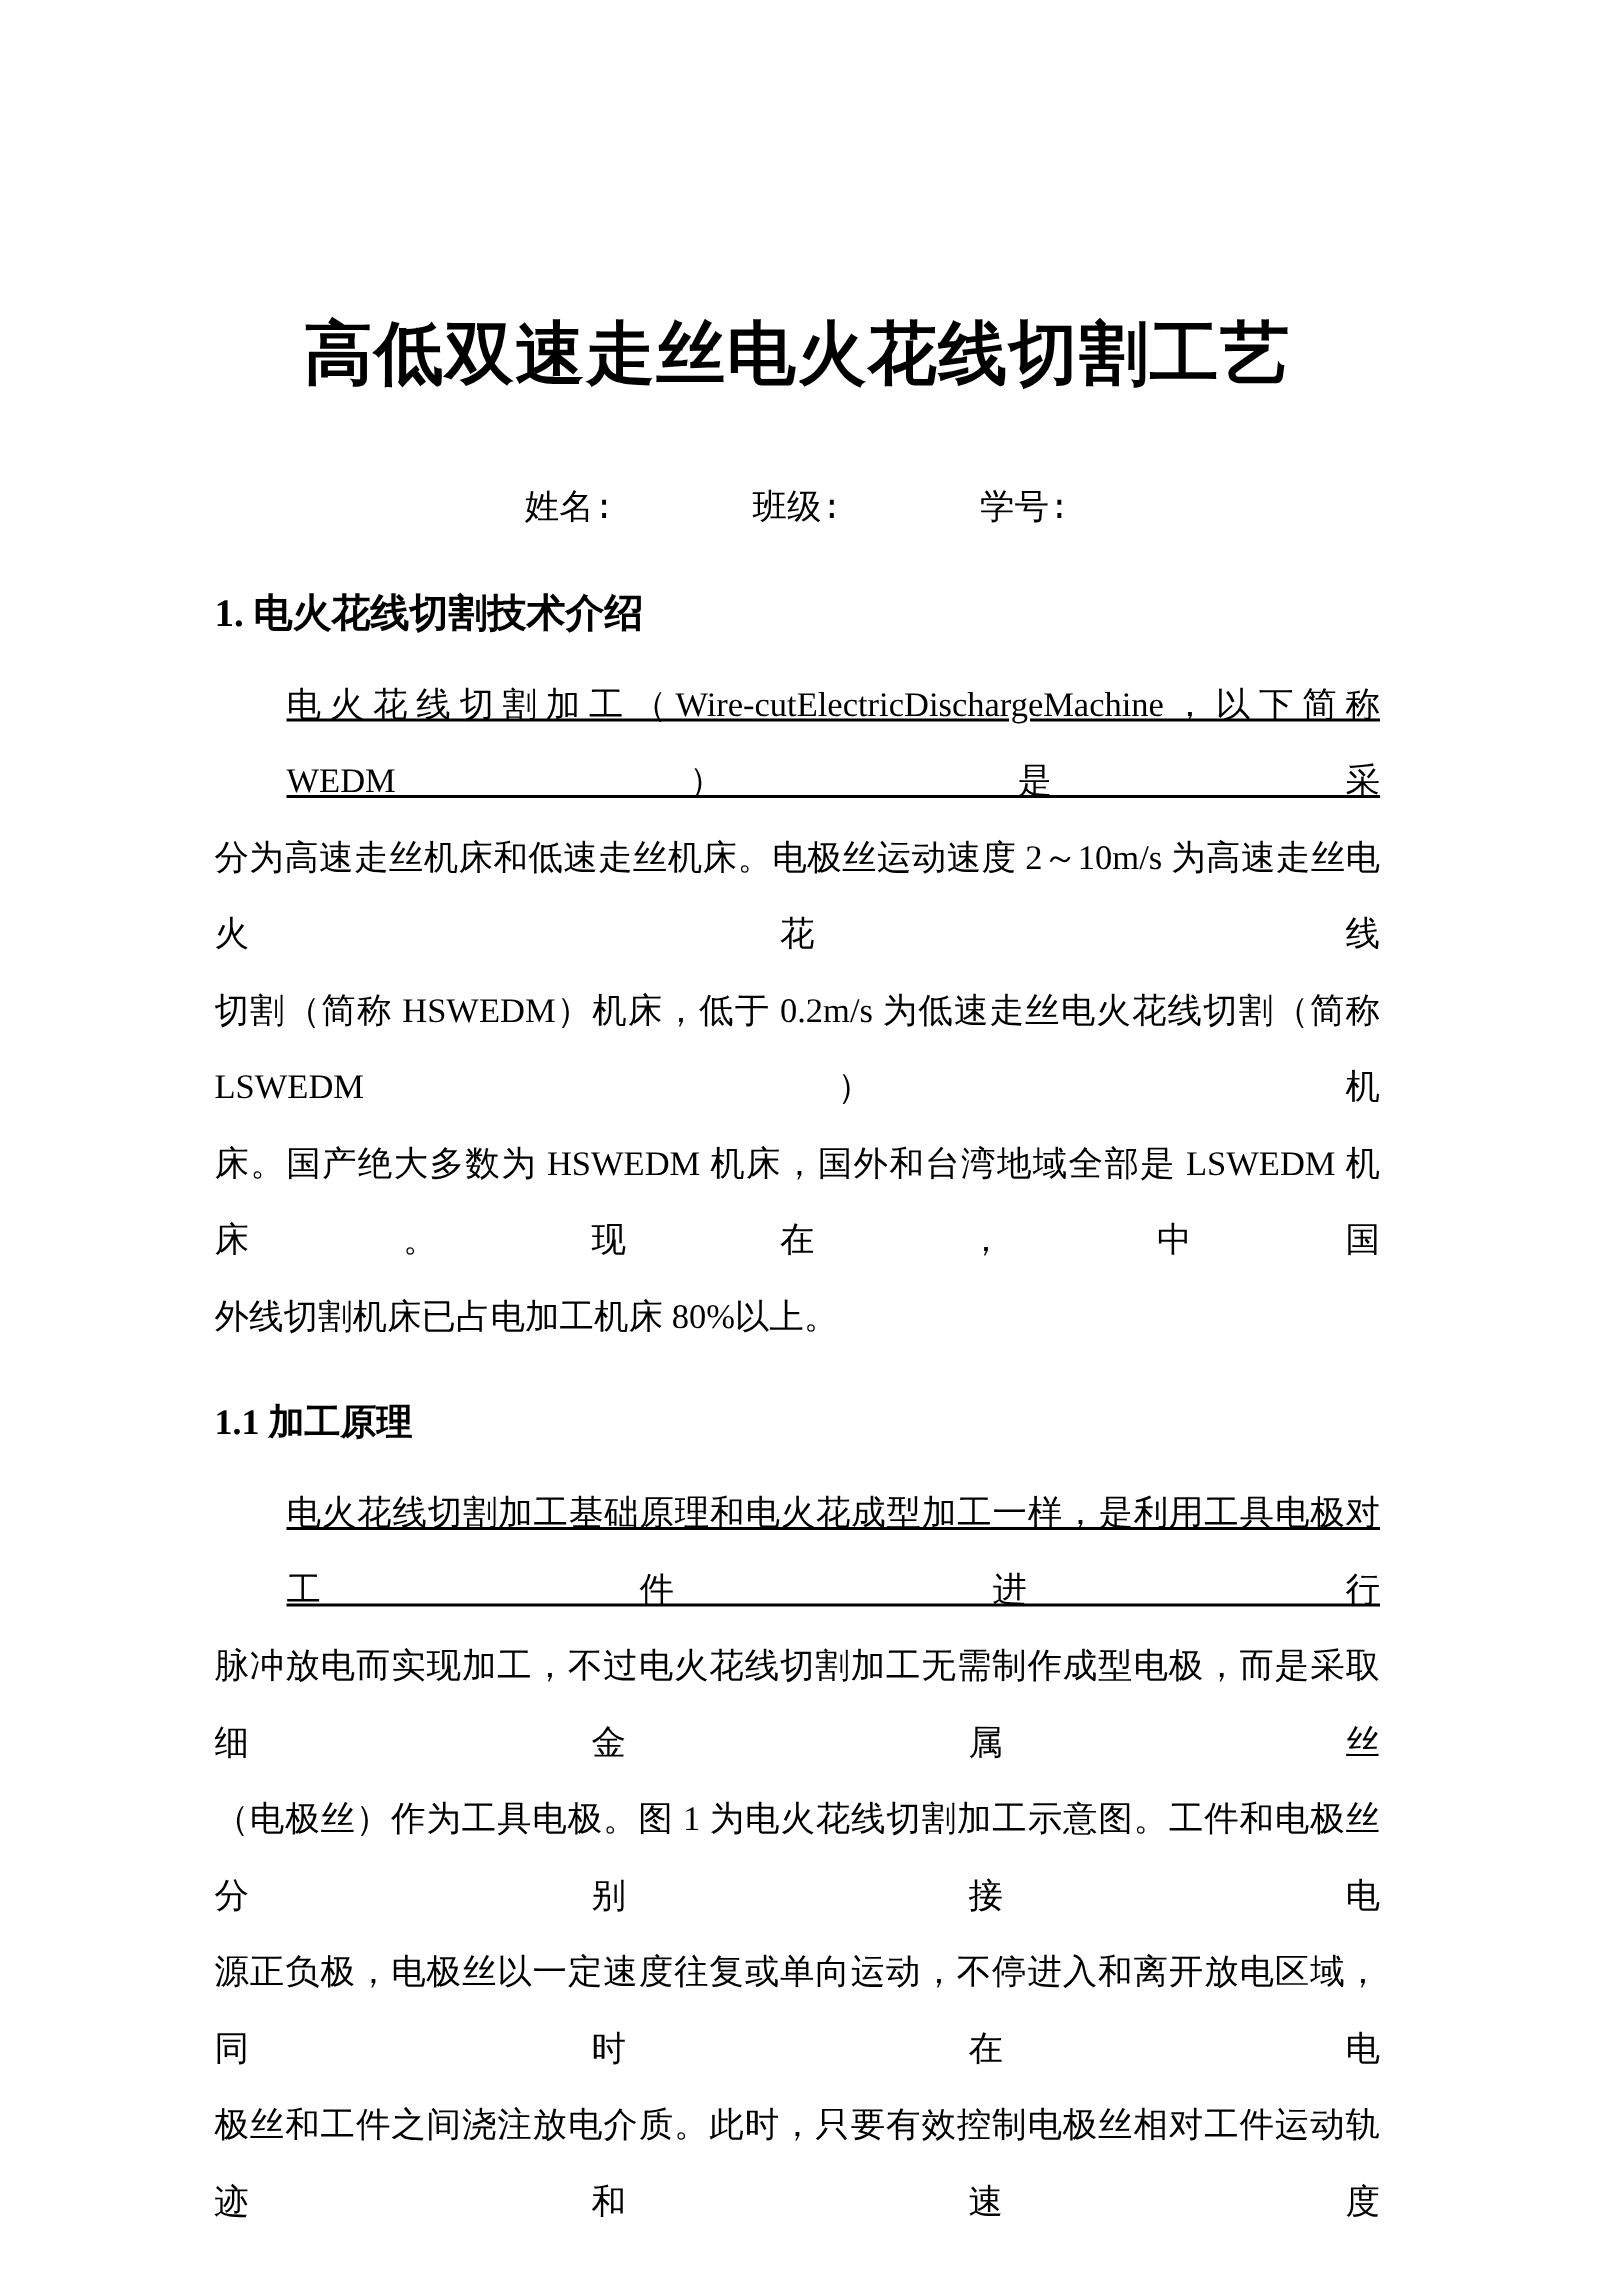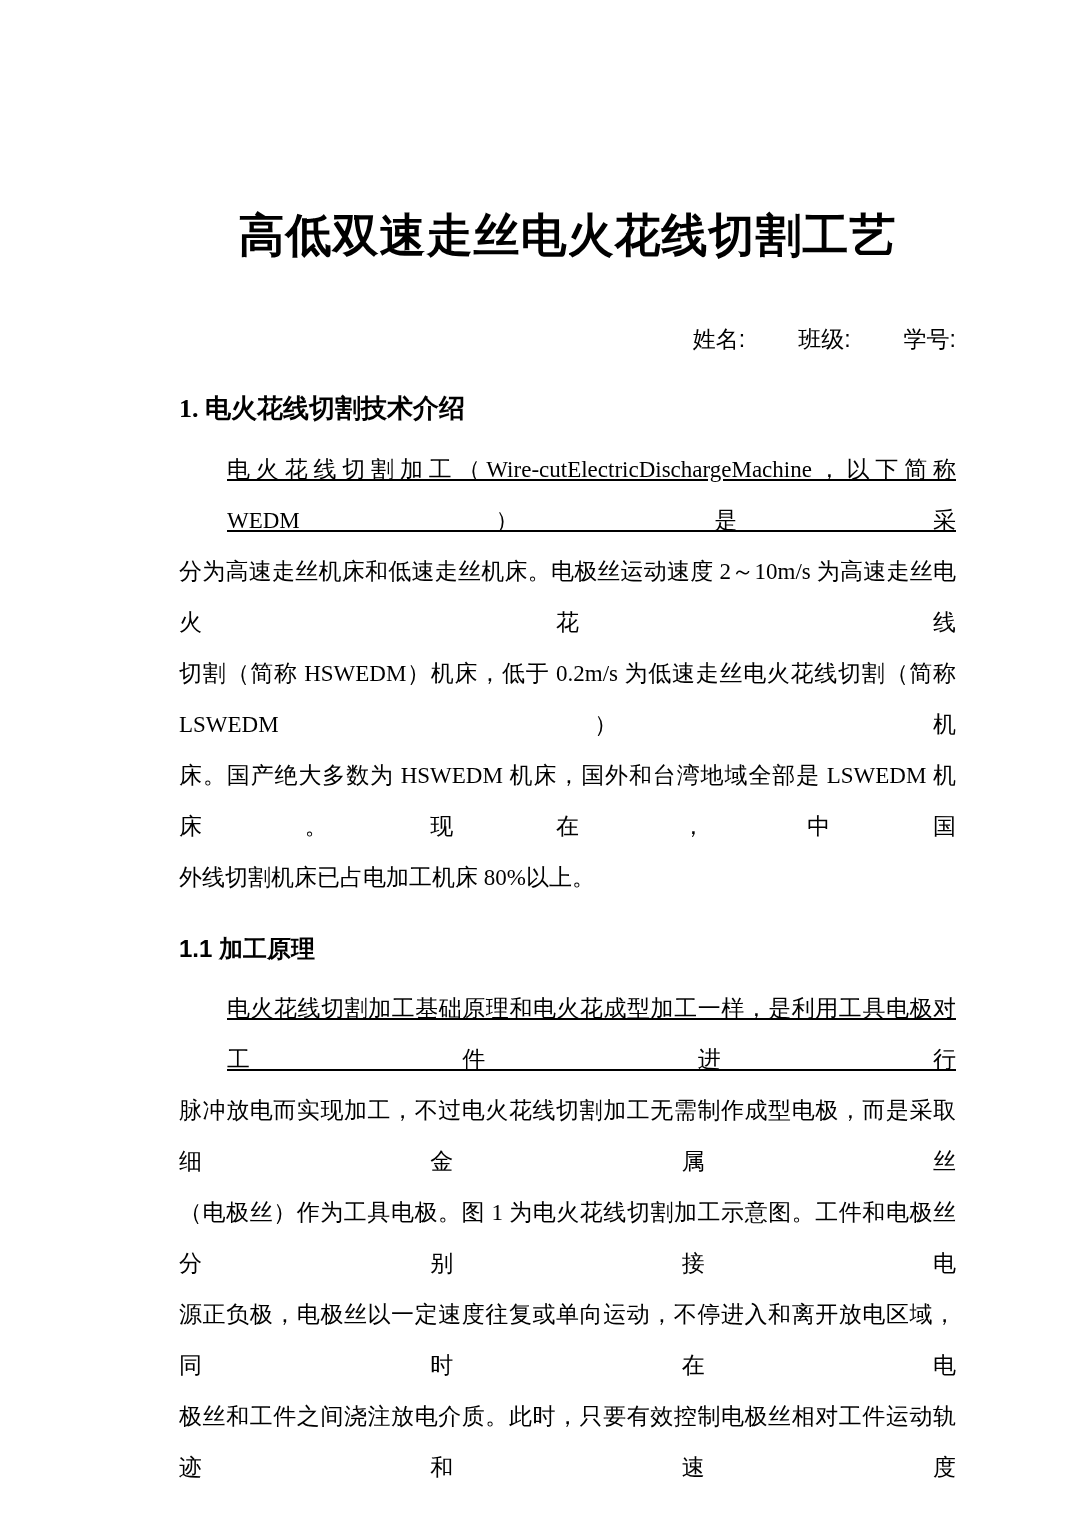--- a/index.html
+++ b/index.html
@@ -10,52 +10,51 @@
   .page {
     position: relative;
     width: 1038px;
     height: 1518px;
     background: #ffffff;
     color: #000000;
     box-sizing: border-box;
     padding: 0 118px 0 143px;
     overflow: hidden;
     font-family: "Liberation Serif", "DejaVu Serif", serif;
-    margin-left: 36px;
   }
   .doc-title {
     margin: 0;
     padding-top: 208px;
     font-family: "Liberation Serif", "DejaVu Serif", serif;
     font-weight: 900;
     font-size: 46px;
     line-height: 56px;
     letter-spacing: 1px;
     text-align: center;
     white-space: nowrap;
   }
   .byline {
     margin-top: 58px;
     display: flex;
-    justify-content: flex-end;
-    gap: 53px;
+    justify-content: center;
+    gap: 92px;
     font-size: 23px;
     line-height: 34px;
-    font-family: Liberation Sans, sans-serif;
+    font-family: Liberation Mono, monospace;
   }
   .h-section {
     margin: 36px 0 0 0;
     font-family: Liberation Serif, serif;
     font-weight: 700;
     font-size: 26px;
     line-height: 34px;
   }
   .h-subsection {
     margin: 30px 0 0 0;
-    font-family: Liberation Sans, sans-serif;
+    font-family: Liberation Serif, serif;
     font-weight: 700;
     font-size: 24px;
     line-height: 32px;
   }
   .para {
     margin-top: 18px;
   }
   .para .line {
     font-size: 23px;
     line-height: 51px;

